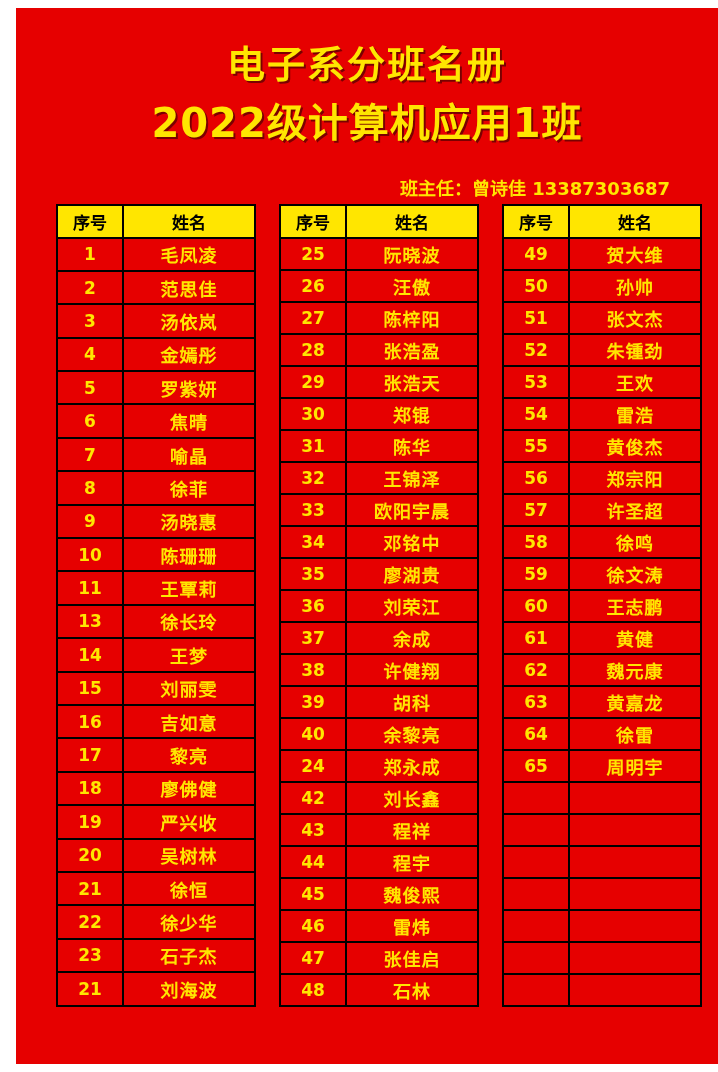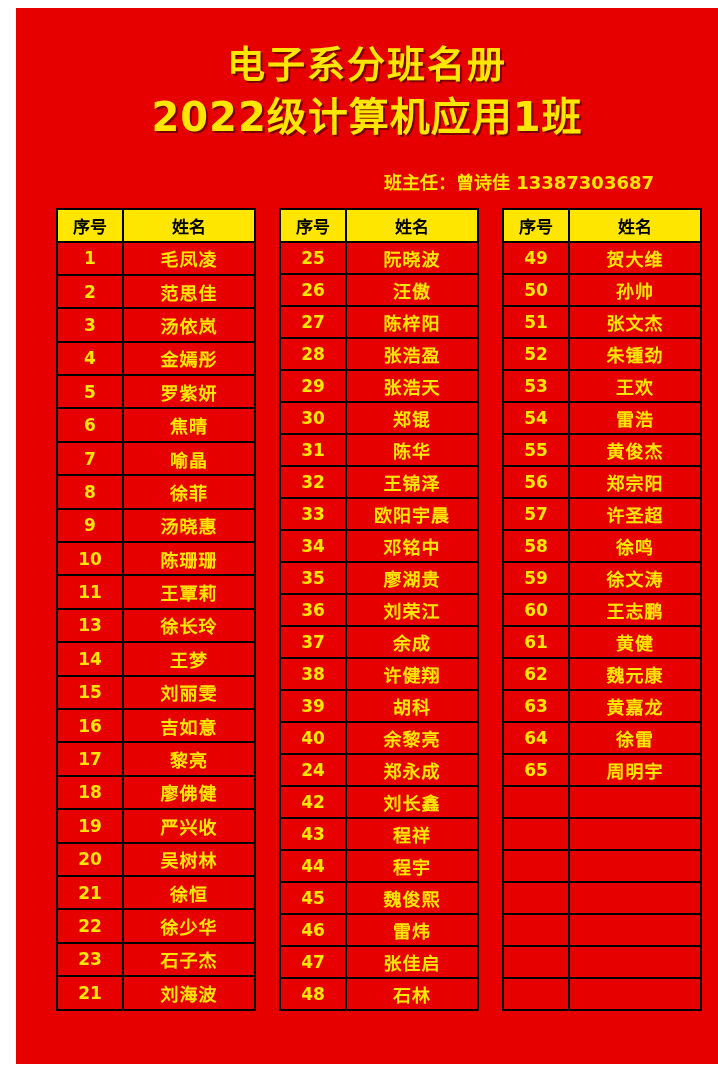--- a/index.html
+++ b/index.html
@@ -35,32 +35,32 @@
     line-height: 1.25;
     text-shadow: 2px 2px 0 #7a0000;
   }
   .title-line2 {
     font-size: 40px;
     font-weight: bold;
     color: #ffe600;
     letter-spacing: 1px;
     line-height: 1.25;
     text-shadow: 2px 2px 0 #7a0000;
-    margin-top: 2px;
+    margin-top: 8px;
   }
   .teacher-line {
     margin-top: 26px;
-    padding-right: 64px;
+    padding-right: 48px;
     text-align: right;
     font-size: 18px;
     font-weight: bold;
     color: #ffe600;
   }
   .tables-wrap {
-    margin-top: 14px;
+    margin-top: 4px;
     padding: 0 40px;
     display: flex;
     justify-content: space-between;
     gap: 23px;
   }
   table.roster {
     border-collapse: collapse;
     table-layout: fixed;
     width: 198px;
     background: #e60000;

